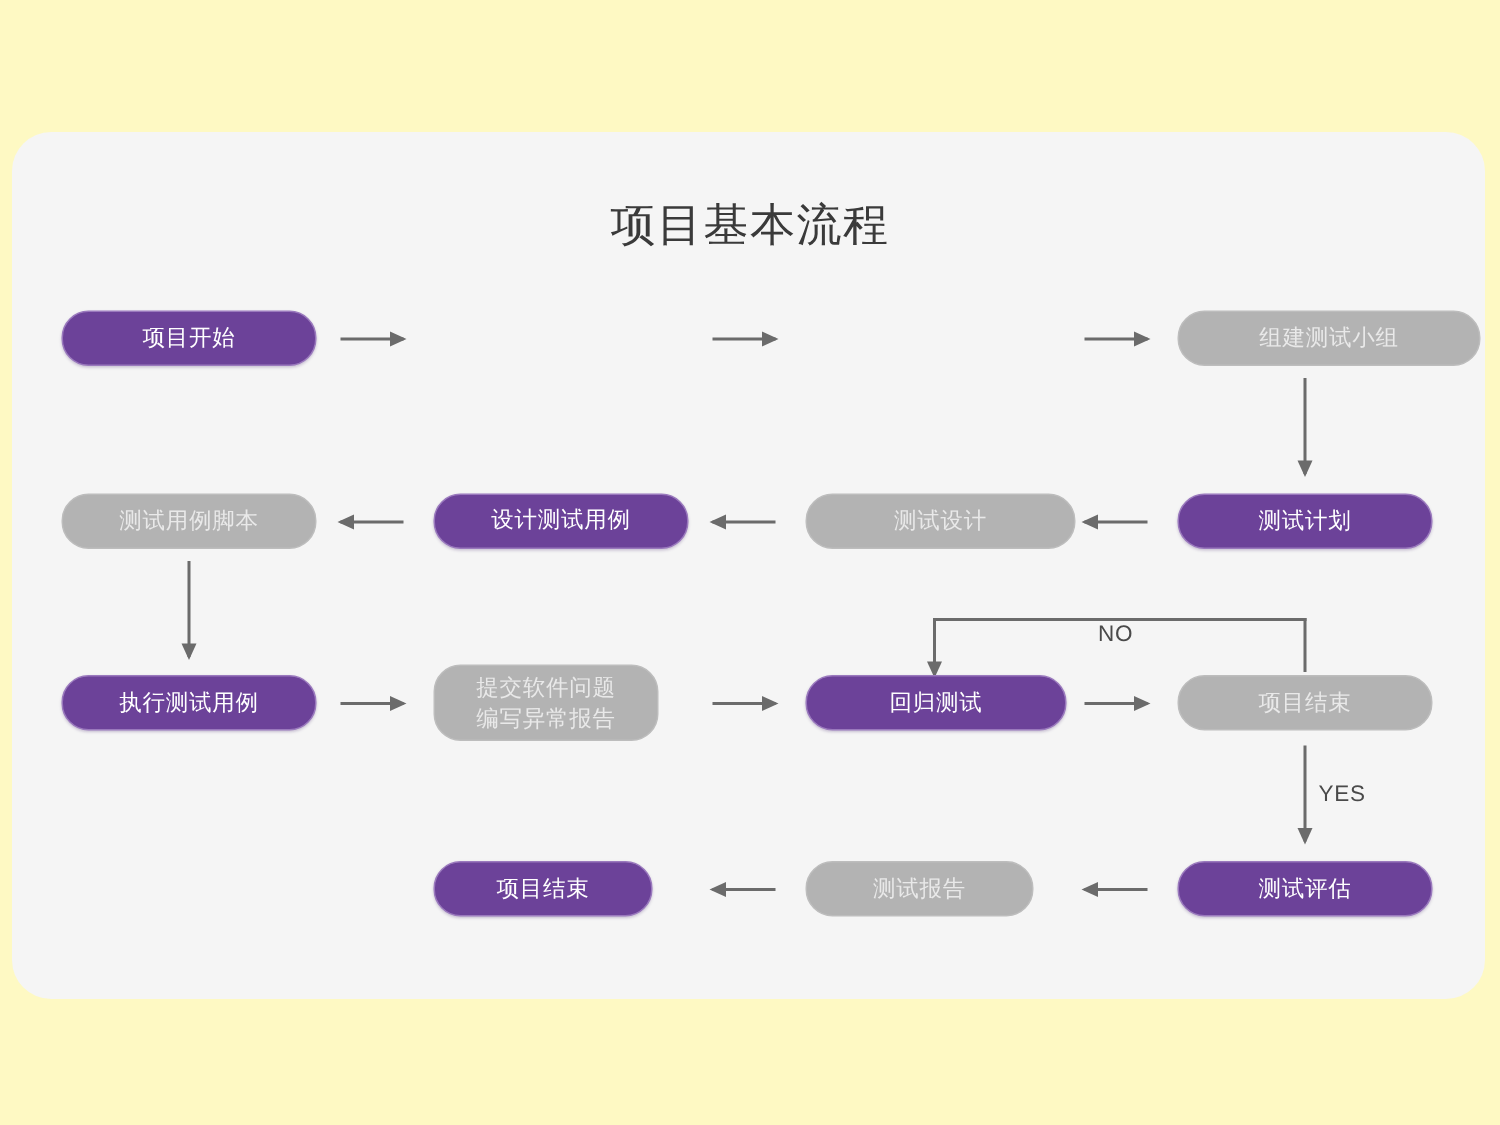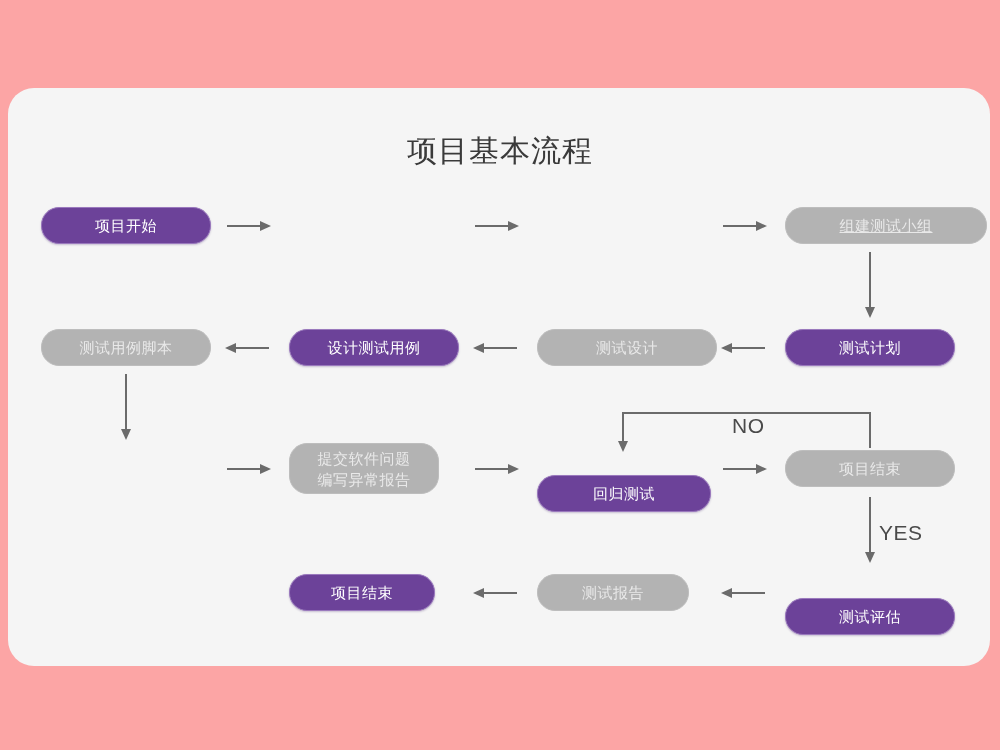--- a/index.html
+++ b/index.html
@@ -5,21 +5,21 @@
   html, body {
     margin: 0;
     padding: 0;
     background: #ffffff;
     font-family: "Liberation Sans", "DejaVu Sans", sans-serif;
   }
   #root {
     position: relative;
     width: 1000px;
     height: 750px;
-    background: #fca5a5;
+    background: #fef9c3;
     overflow: hidden;
   }
   #card {
     position: absolute;
     left: 8px;
     top: 88px;
     width: 982px;
     height: 578px;
     background: #f5f5f5;
     border-radius: 26px;
@@ -106,21 +106,21 @@
     background: #6b6b6b;
   }
   .line-v {
     position: absolute;
     width: 2px;
     background: #6b6b6b;
   }
 
   .edge-label {
     position: absolute;
-    font-size: 21px;
+    font-size: 15px;
     color: #4a4a4a;
     letter-spacing: 0.5px;
   }
 </style>
 </head>
 <body>
 
 <div id="root">
 
   <div id="card"></div>
@@ -136,33 +136,33 @@
 
   <div class="arrow-h right" style="left:475px; top:225px; width:42px;">
       <span class="head"></span>
     </div>
 
 
   <div class="arrow-h right" style="left:723px; top:225px; width:42px;">
       <span class="head"></span>
     </div>
 
-  <div class="node gray" style="left:785px; top:207px; width:202px; height:37px;text-decoration:underline;">组建测试小组</div>
+  <div class="node gray" style="left:785px; top:207px; width:202px; height:37px;">组建测试小组</div>
 
   <div class="arrow-v" style="left:869px; top:252px; height:64px;">
       <span class="head"></span>
     </div>
 
   <div class="node gray" style="left:41px;  top:329px; width:170px; height:37px;">测试用例脚本</div>
 
   <div class="arrow-h left" style="left:227px; top:347px; width:42px;">
       <span class="head"></span>
     </div>
 
-  <div class="node purple" style="left:289px; top:329px; width:170px; height:37px;">设计测试用例</div>
+  <div class="node purple" style="left:289px; top:329px; width:170px; height:37px;font-family:Liberation Serif, serif;">设计测试用例</div>
 
   <div class="arrow-h left" style="left:475px; top:347px; width:42px;">
       <span class="head"></span>
     </div>
 
   <div class="node gray" style="left:537px; top:329px; width:180px; height:37px;">测试设计</div>
 
   <div class="arrow-h left" style="left:723px; top:347px; width:42px;">
       <span class="head"></span>
     </div>
@@ -173,33 +173,34 @@
       <span class="head"></span>
     </div>
 
   <div class="line-v" style="left:869px; top:412px; height:36px;"></div>
   <div class="line-h" style="left:622px; top:412px; width:249px;"></div>
   <div class="arrow-v" style="left:622px; top:412px; height:38px;">
       <span class="head"></span>
     </div>
   <div class="edge-label" style="left:732px; top:414px;">NO</div>
 
+  <div class="node purple" style="left:41px;  top:450px; width:170px; height:37px;">执行测试用例</div>
 
   <div class="arrow-h right" style="left:227px; top:468px; width:42px;">
       <span class="head"></span>
     </div>
 
   <div class="node gray" style="left:289px; top:443px; width:150px; height:51px;">提交软件问题
 编写异常报告</div>
 
   <div class="arrow-h right" style="left:475px; top:468px; width:42px;">
       <span class="head"></span>
     </div>
 
-  <div class="node purple" style="left:537px; top:450px; width:174px; height:37px;margin-top:25px;">回归测试</div>
+  <div class="node purple" style="left:537px; top:450px; width:174px; height:37px;">回归测试</div>
 
   <div class="arrow-h right" style="left:723px; top:468px; width:42px;">
       <span class="head"></span>
     </div>
 
   <div class="node gray" style="left:785px; top:450px; width:170px; height:37px;">项目结束</div>
 
   <div class="arrow-v" style="left:869px; top:497px; height:64px;">
       <span class="head"></span>
     </div>
@@ -210,15 +211,15 @@
   <div class="arrow-h left" style="left:475px; top:592px; width:42px;">
       <span class="head"></span>
     </div>
 
   <div class="node gray" style="left:537px; top:574px; width:152px; height:37px;">测试报告</div>
 
   <div class="arrow-h left" style="left:723px; top:592px; width:42px;">
       <span class="head"></span>
     </div>
 
-  <div class="node purple" style="left:785px; top:574px; width:170px; height:37px;margin-top:24px;">测试评估</div>
+  <div class="node purple" style="left:785px; top:574px; width:170px; height:37px;">测试评估</div>
 
 </div>
 
 </body></html>

